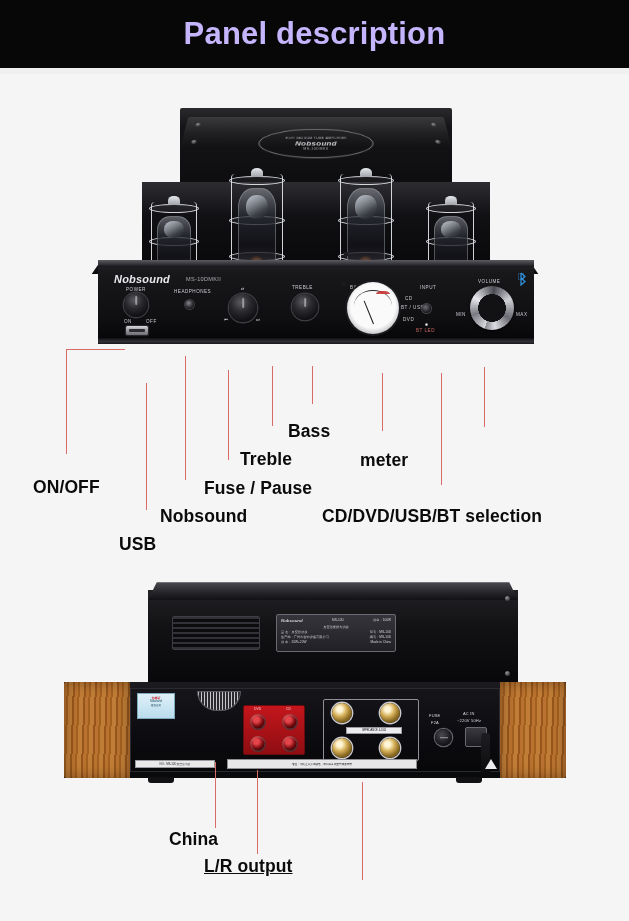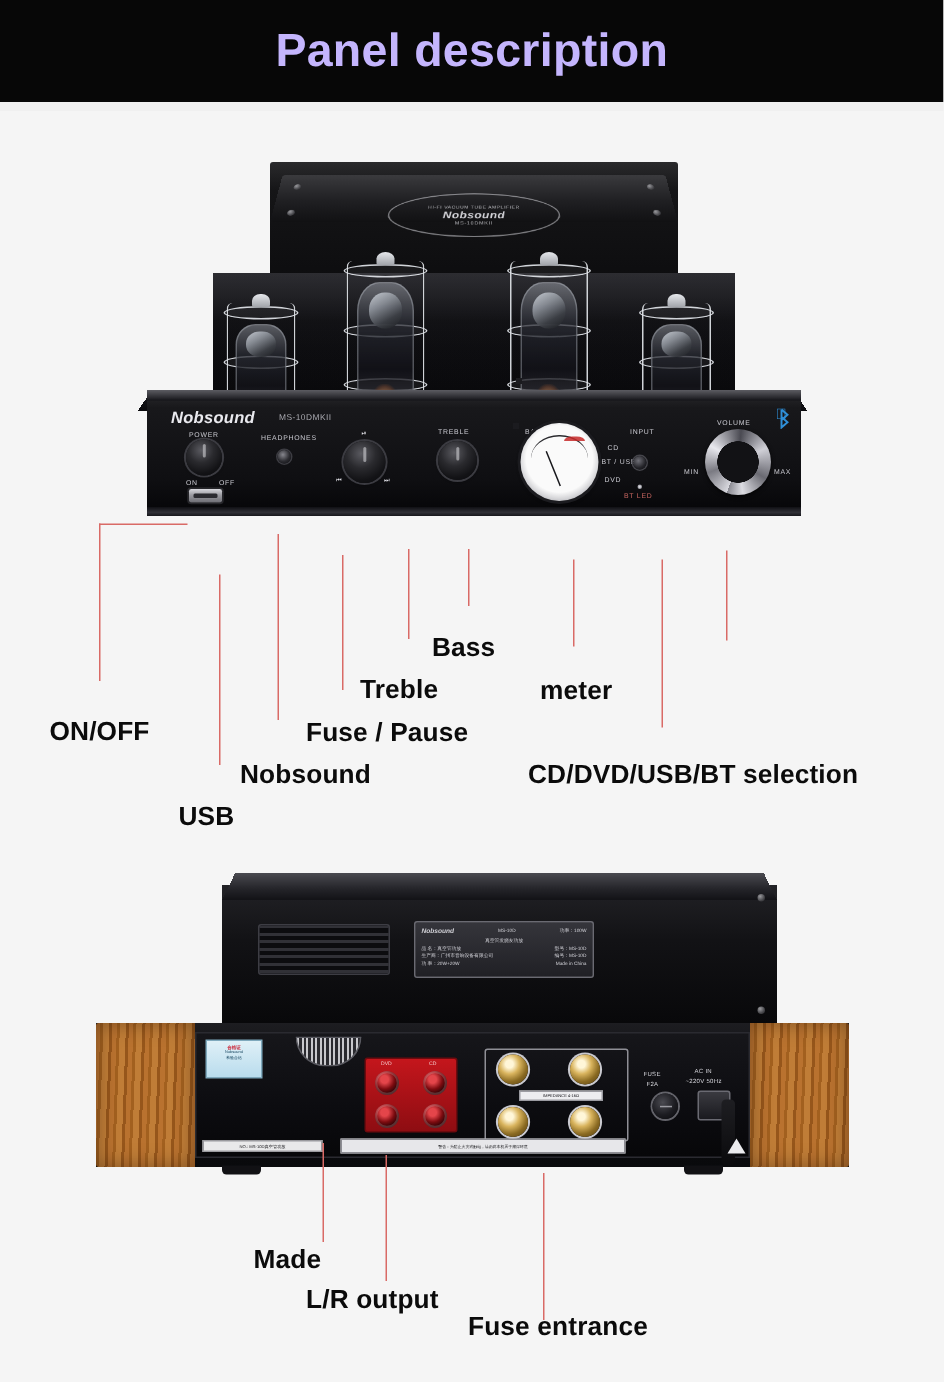--- a/index.html
+++ b/index.html
@@ -466,21 +466,21 @@
   <div class="line vline" style="left:441px; top:373px; height:112px;"></div>
   <div class="line vline" style="left:484px; top:367px; height:60px;"></div>
 
   <div class="callout" style="left:33px;  top:477px;">ON/OFF</div>
   <div class="callout" style="left:119px; top:534px;">USB</div>
   <div class="callout" style="left:160px; top:506px;">Nobsound</div>
   <div class="callout" style="left:204px; top:478px;">Fuse / Pause</div>
   <div class="callout" style="left:240px; top:449px;">Treble</div>
   <div class="callout" style="left:288px; top:421px;">Bass</div>
   <div class="callout" style="left:360px; top:450px;">meter</div>
-  <div class="callout" style="left:352px; top:506px;">CD/DVD/USB/BT selection</div>
+  <div class="callout" style="left:322px; top:506px;">CD/DVD/USB/BT selection</div>
 
   <div class="unit-bot">
 
     <div class="xfmr2">
       <div class="xfmr2-top"></div>
       <div class="vent"></div>
 
       <div class="spec-label">
         <div class="r">
           <span class="bd">Nobsound</span>
@@ -550,17 +550,16 @@
 
       <div class="feet" style="left:84px;"></div>
       <div class="feet" style="right:84px;"></div>
     </div>
   </div>
 
   <div class="line vline" style="left:215px; top:762px; height:66px;"></div>
   <div class="line vline" style="left:257px; top:770px; height:84px;"></div>
   <div class="line vline" style="left:362px; top:782px; height:98px;"></div>
 
-  <div class="callout" style="left:169px; top:829px;">Made</div>
-  <div class="callout" style="left:204px; top:856px;">L/R output</div>
-  <div class="callout" style="left:312px; top:874px;">Fuse entrance</div>
+  <div class="callout" style="left:169px; top:829px;">China</div>
+  <div class="callout" style="left:204px; top:856px;text-decoration:underline;">L/R output</div>
 
 </div>
 
 </body></html>

